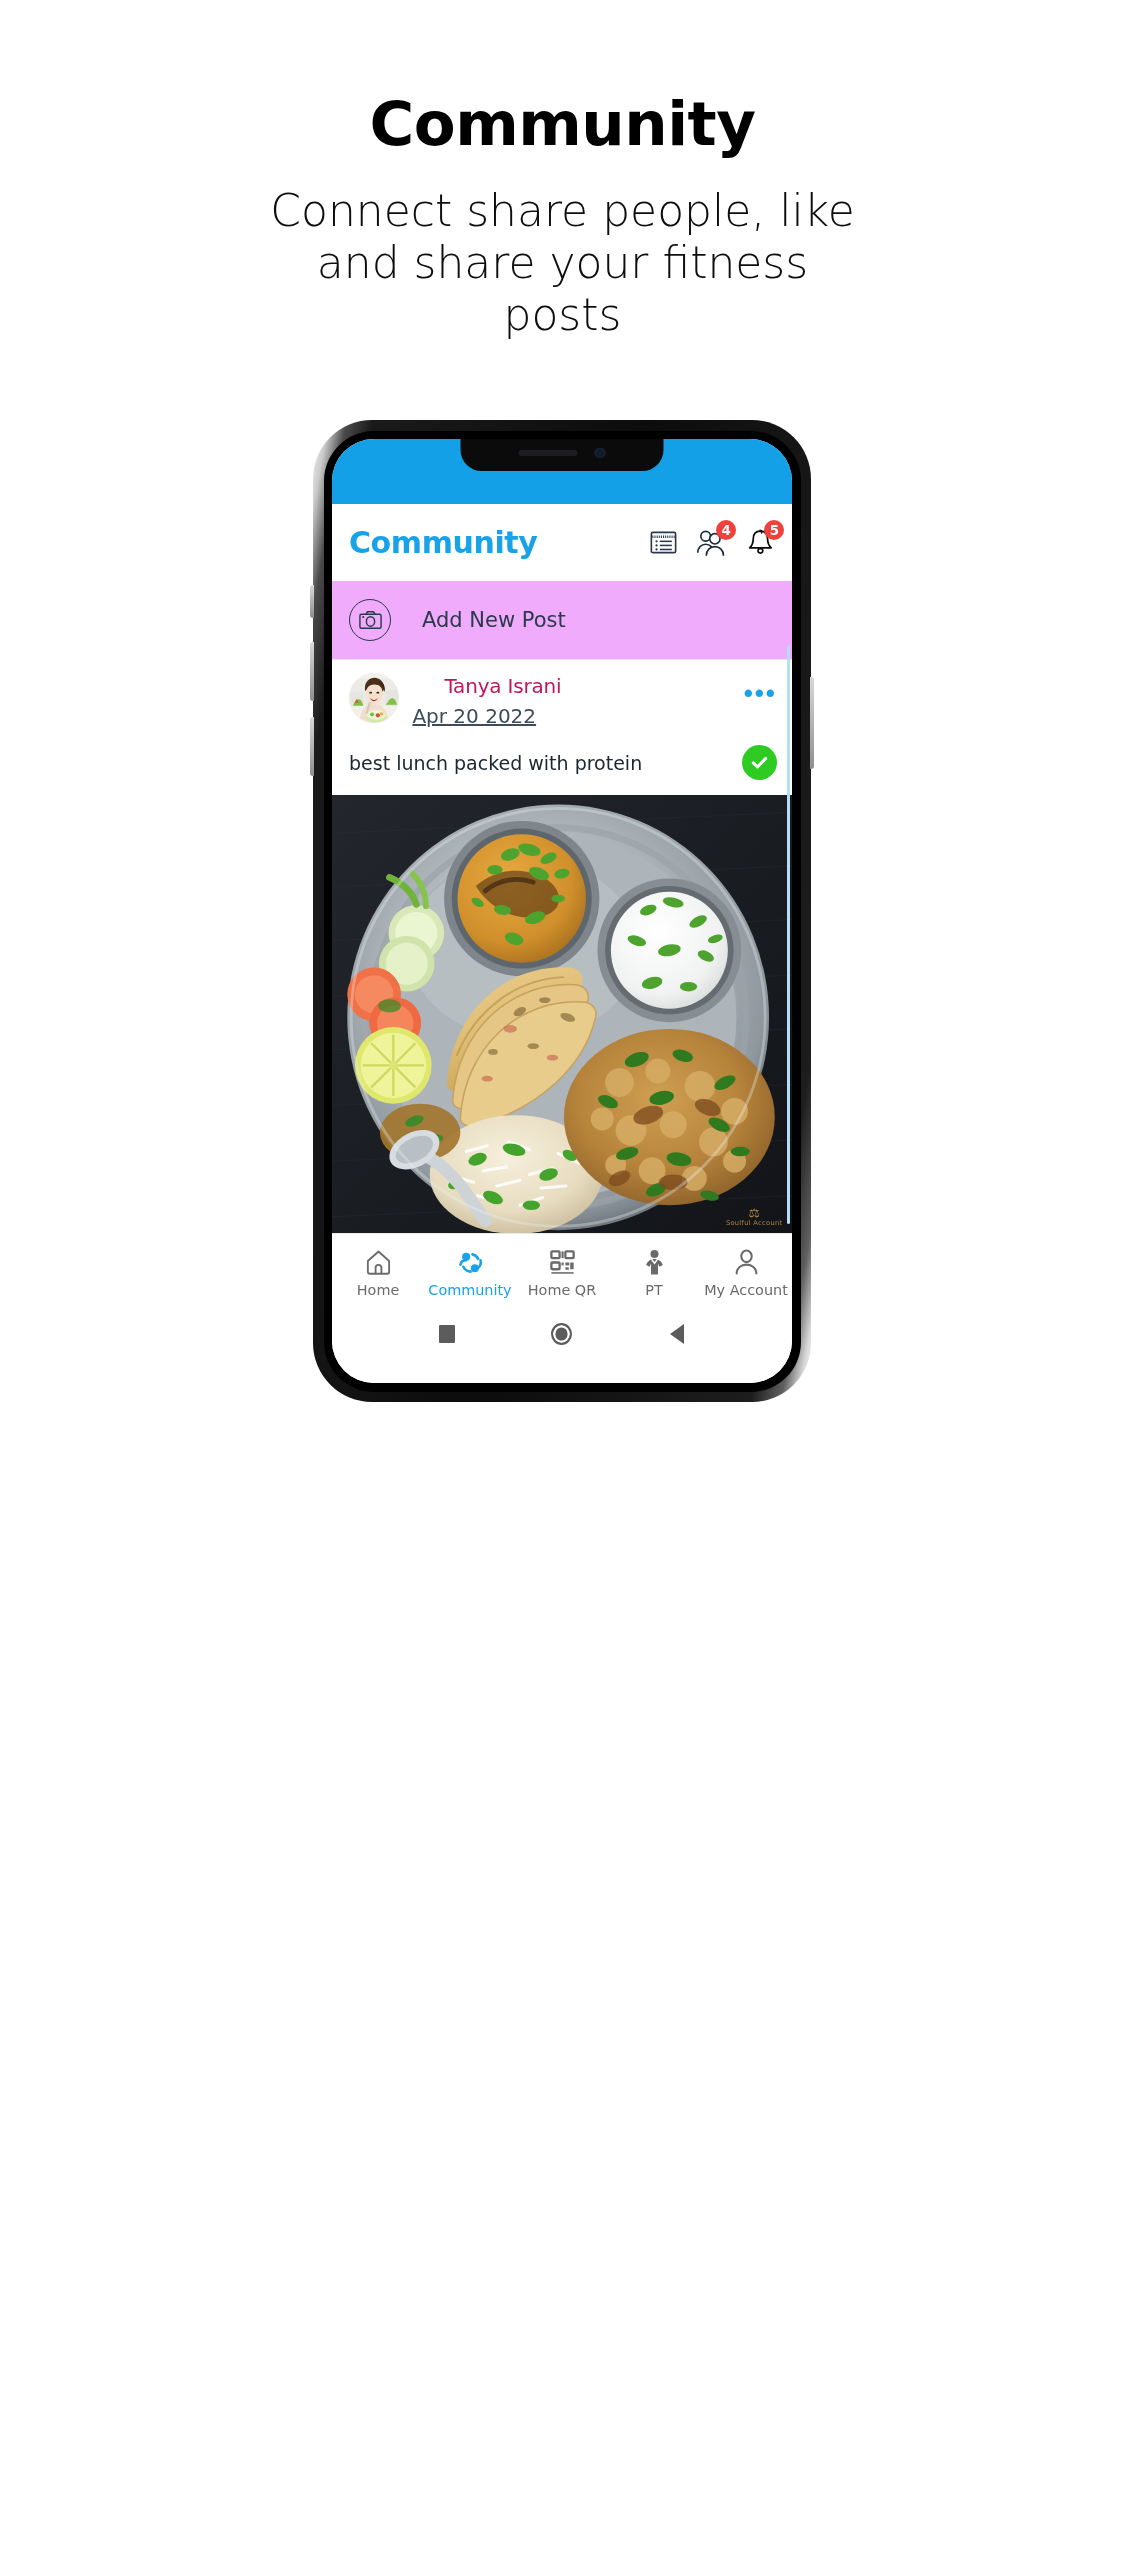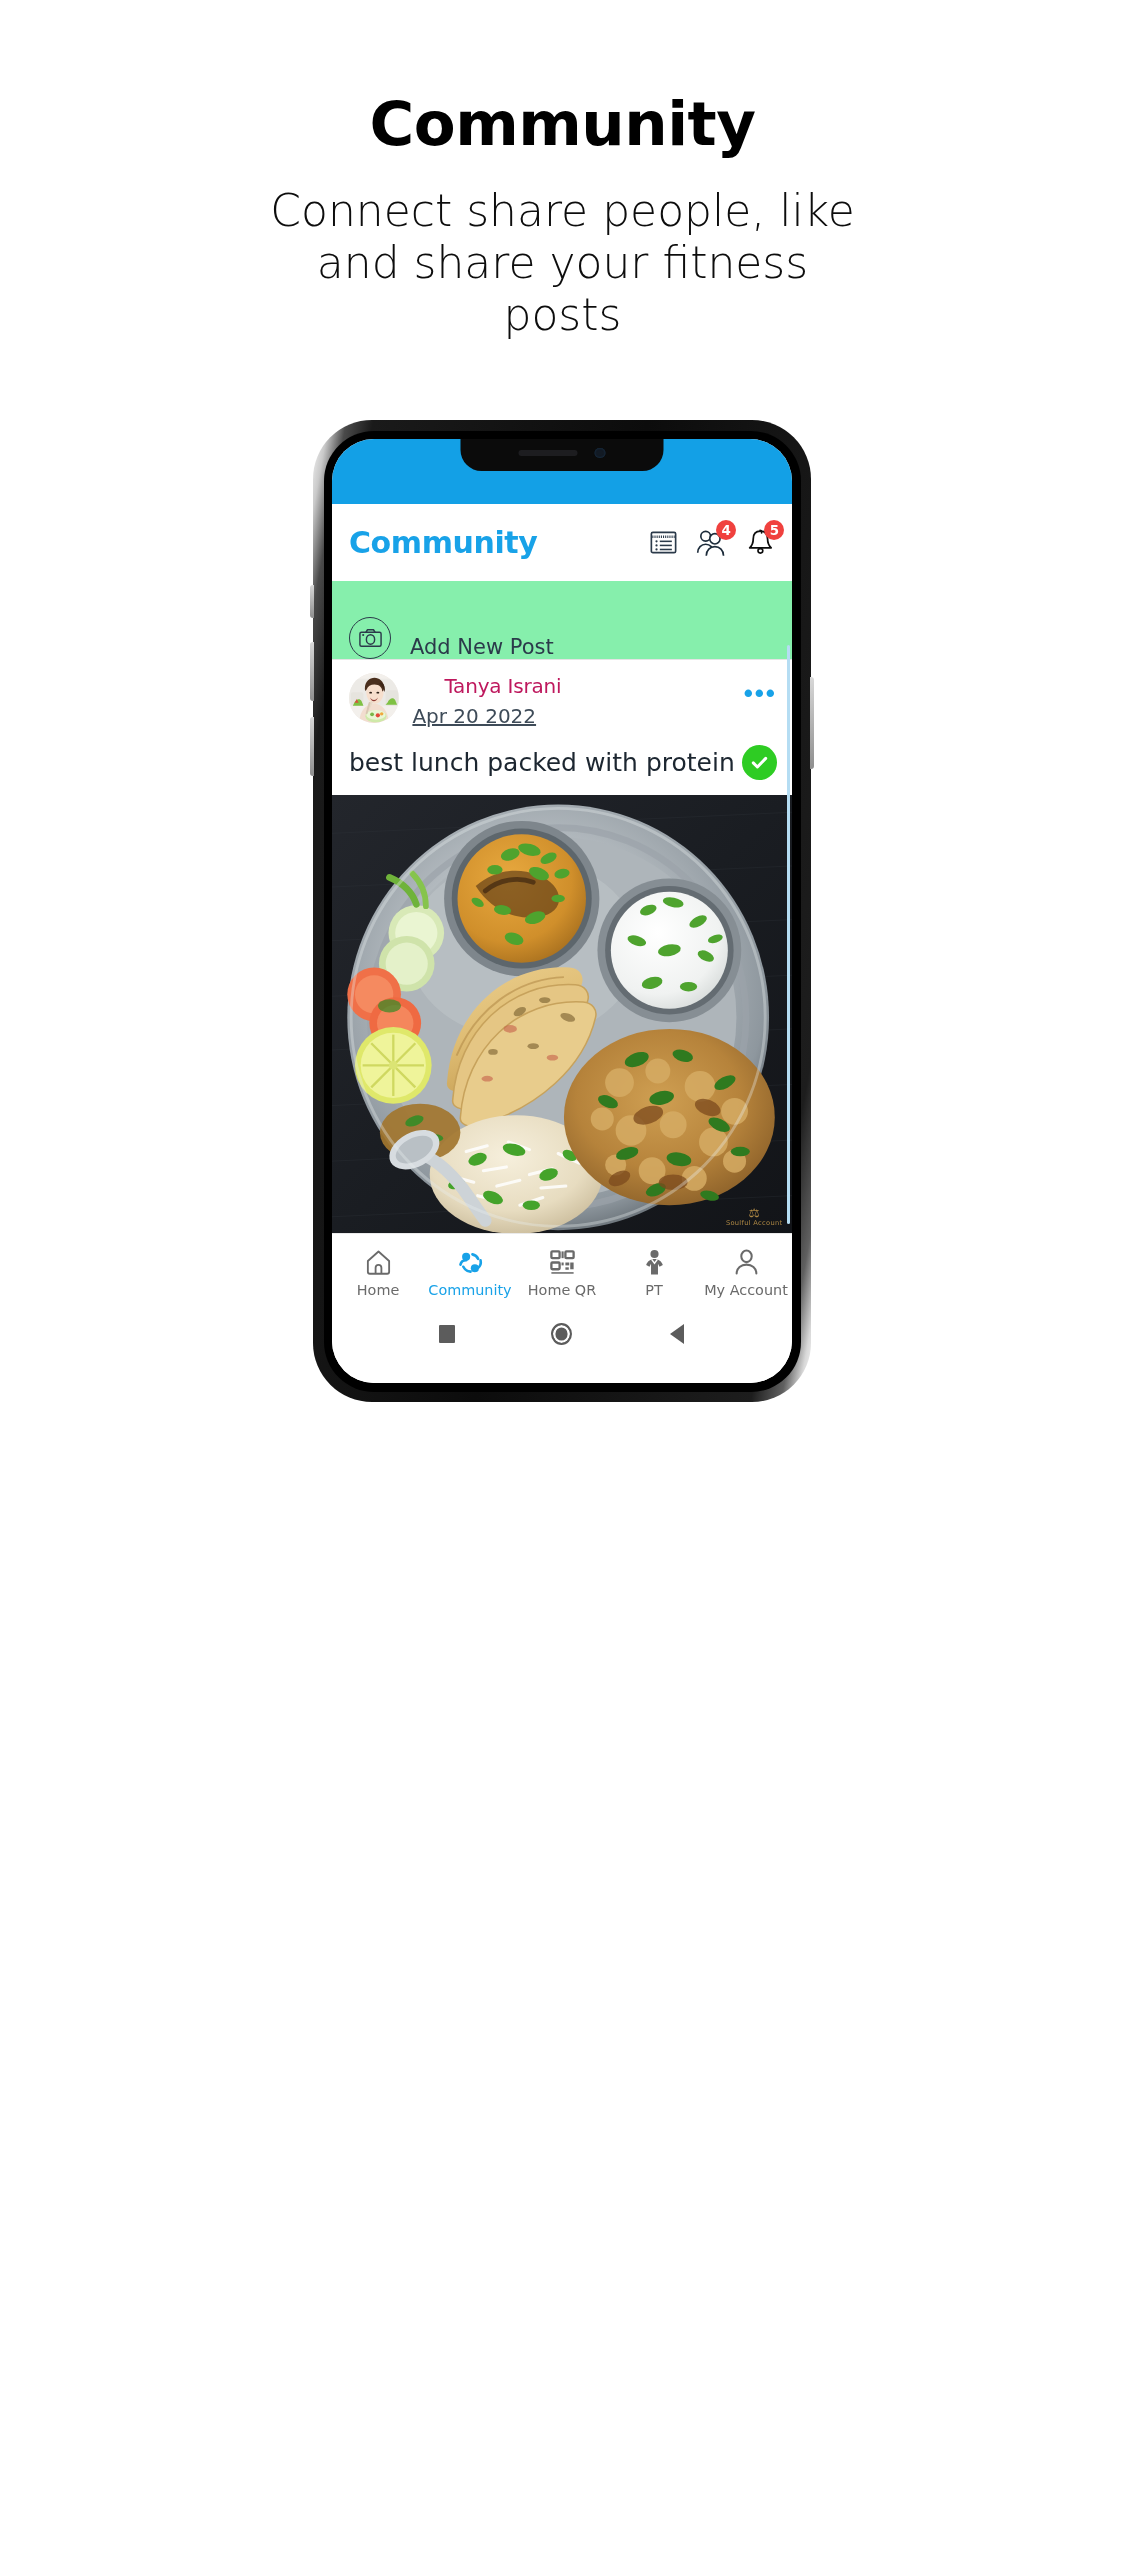--- a/index.html
+++ b/index.html
@@ -153,25 +153,26 @@
     align-items: center;
     justify-content: center;
     line-height: 1;
   }
 
   
   .addpost {
     position: absolute;
     left: 0; top: 142px;
     width: 460px; height: 79px;
-    background: #86efac;
-    display: flex;
-    align-items: flex-end;
+    background: #f0abfc;
+    display: flex;
+    align-items: center;
     padding-left: 17px;
     border-bottom: 1px solid #e4e4e4;
+    gap: 12px;
   }
   .cam-circle {
     width: 42px; height: 42px;
     border-radius: 50%;
     border: 1.5px solid #2b3a4a;
     display: flex; align-items: center; justify-content: center;
     flex: none;
   }
   .cam-circle svg { width: 25px; height: 25px; display: block; }
   .addpost-label {
@@ -229,21 +230,21 @@
     user-select: none;
   }
   .post-caption-row {
     display: flex;
     align-items: center;
     padding: 7.7px 15.3px 13.4px 17px;
   }
   .post-caption {
     flex: 1;
     font-family: "DejaVu Sans", sans-serif;
-    font-size: 25px;
+    font-size: 19px;
     color: #1c2630;
   }
   .check-badge {
     width: 35px; height: 35px;
     border-radius: 50%;
     background: #2ECC23;
     display: flex; align-items: center; justify-content: center;
     flex: none;
   }
   .check-badge svg { width: 21px; height: 21px; display:block; }

